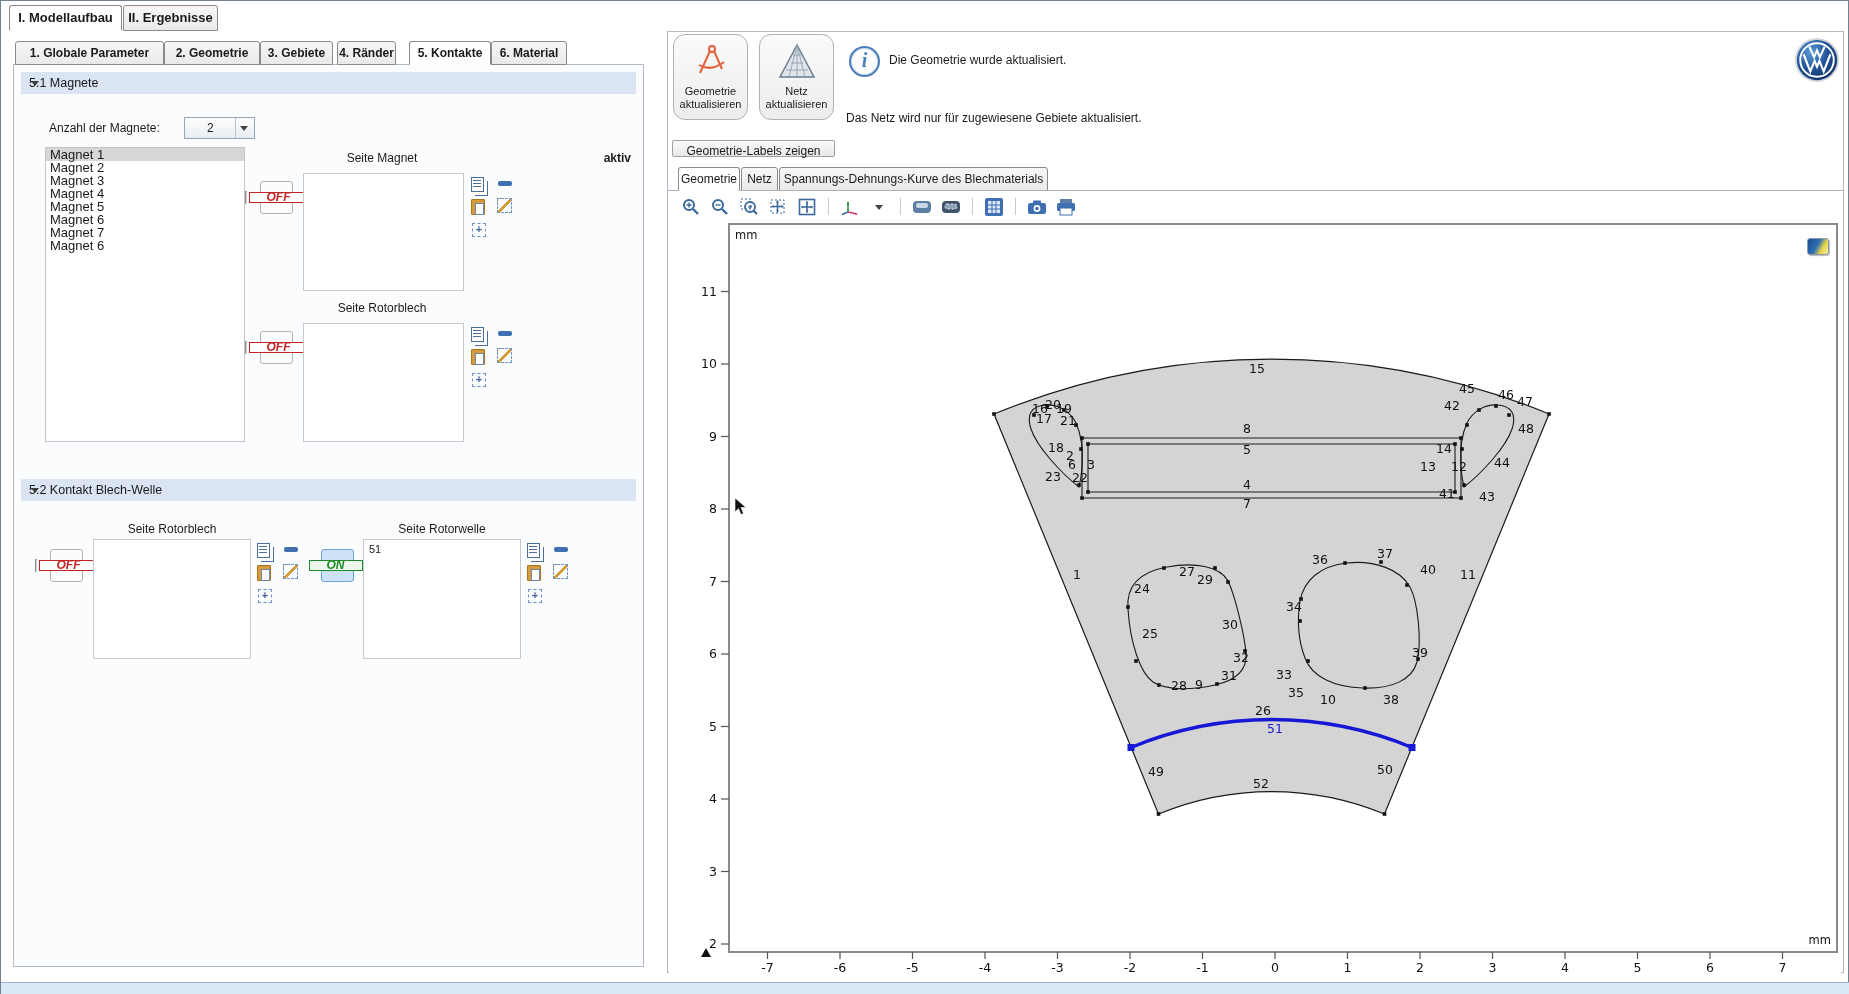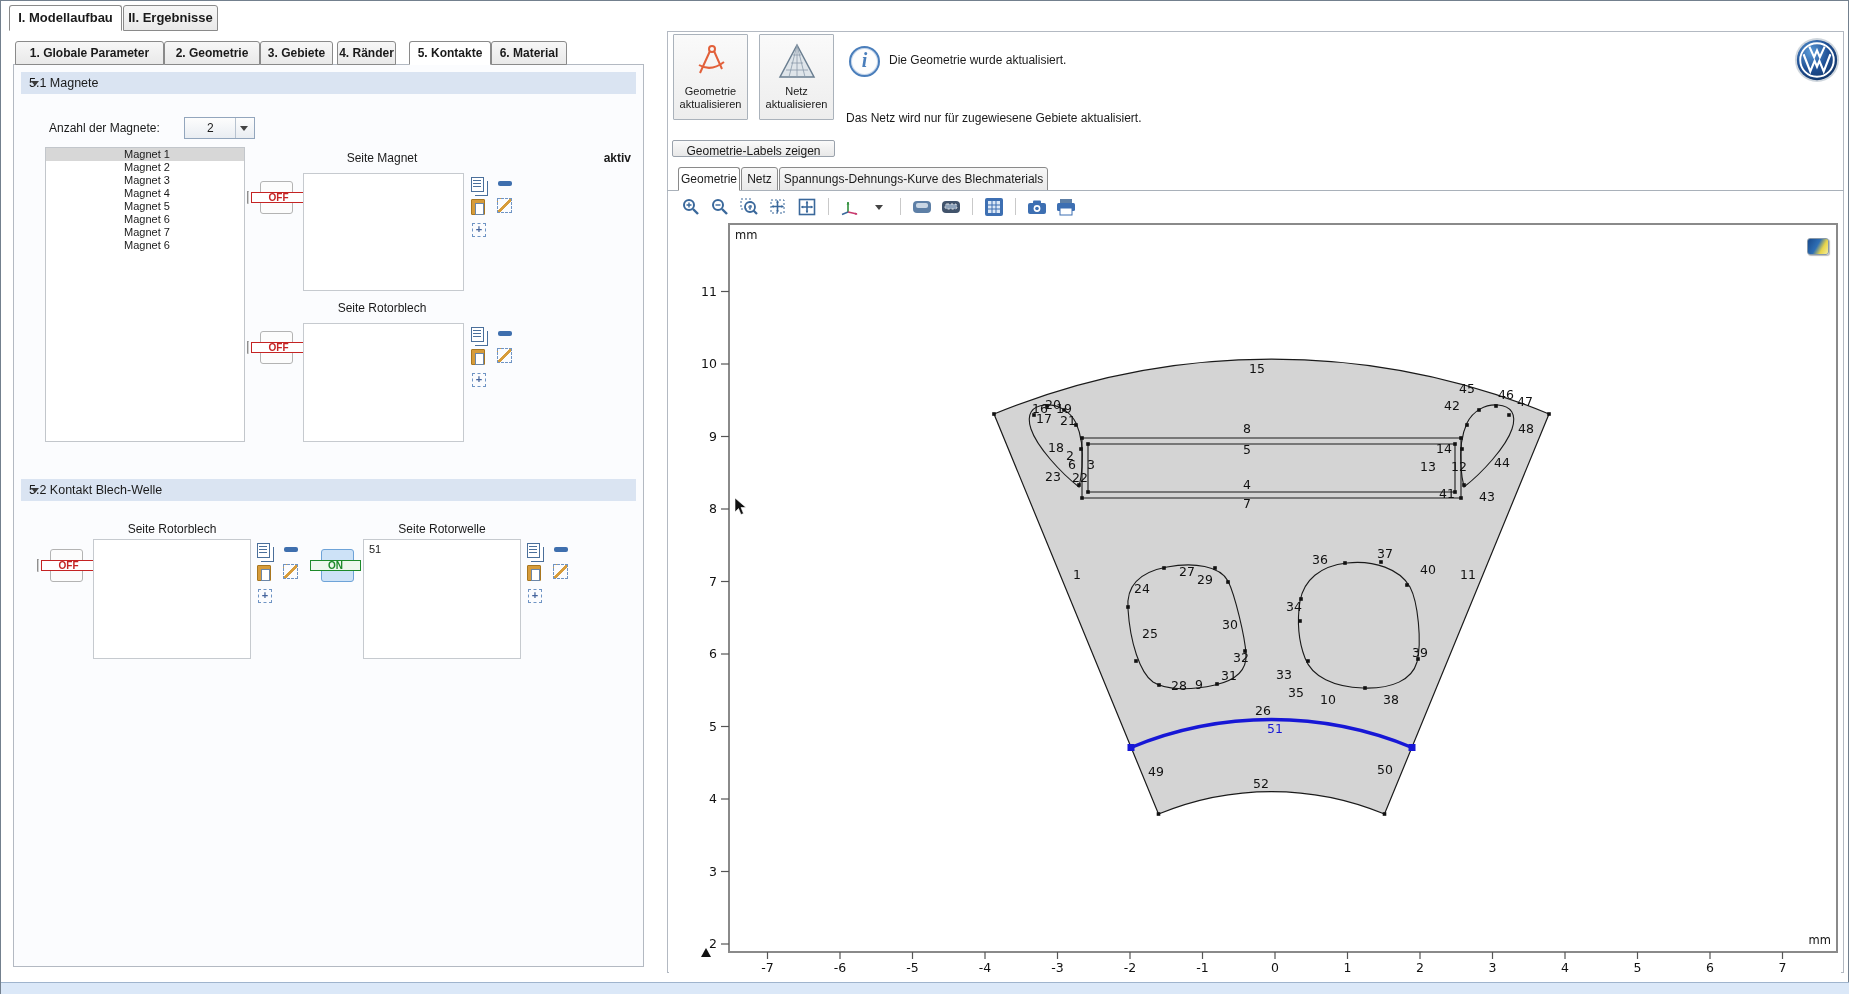--- a/index.html
+++ b/index.html
@@ -12,44 +12,44 @@
        text-align:center;font-weight:bold;border-radius:3px 3px 0 0;cursor:default;}
   .tab.active{background:#fff;border-bottom:1px solid #fff;z-index:3;}
   .maintab{height:26px;line-height:24px;font-size:13px;top:4px;}
   .subtab{height:24px;line-height:22px;font-size:12px;top:40px;}
   .gfxtab{height:24px;line-height:22px;font-size:12px;top:166px;font-weight:normal;}
   
   .panelbox{position:absolute;box-sizing:border-box;border:1px solid #b3b9c2;background:#fbfcfe;}
   .sechdr{position:absolute;box-sizing:border-box;background:#dae4f2;height:22px;line-height:22px;padding-left:8px;font-size:12.5px;}
   .sechdr .tri{position:absolute;left:10px;top:9px;width:0;height:0;border-left:4px solid transparent;border-right:4px solid transparent;border-top:5px solid #3a3a3a;}
   .listbox{position:absolute;box-sizing:border-box;border:1px solid #c2c6cb;background:#fff;overflow:hidden;}
-  .listbox .item{height:13px;line-height:13px;padding-left:4px;font-size:11px;white-space:nowrap;text-align:center;}
+  .listbox .item{height:13px;line-height:13px;padding-left:4px;font-size:13px;white-space:nowrap;}
   .listbox .item.sel{background:#d7d7d7;}
   .selbox{position:absolute;box-sizing:border-box;border:1px solid #c6cacf;background:#fff;font-size:11px;padding:3px 5px;}
   .grouplabel{position:absolute;text-align:center;font-size:12px;}
   
   .toggle{position:absolute;box-sizing:border-box;width:33px;height:33px;border:1px solid #b3b3b3;border-radius:3px;
           background:#fcfcfc;display:flex;align-items:center;justify-content:center;gap:2px;}
   .toggle .sq{width:11px;height:11px;background:#d6d6d6;border:1px solid #8f8f8f;border-right-color:#cfcfcf;border-bottom-color:#cfcfcf;}
-  .toggle .st{font-size:10px;font-weight:bold;padding:0 17px;border:1px solid;line-height:9px;}
+  .toggle .st{font-size:12px;font-weight:bold;padding:0 17px;border:1px solid;line-height:9px;font-style:italic;}
   .toggle.off .st{color:#c42323;border-color:#c42323;background:#fff;}
   .toggle.on{background:#cde2f7;border-color:#6ea3d8;}
   .toggle.on .st{color:#1d8a2a;border-color:#1d8a2a;background:#eef7ee;}
   
   .selcluster{position:absolute;width:44px;height:70px;}
   .ic{position:absolute;}
   .ic-copy{left:0;top:2px;width:11px;height:13px;border:1px solid #4a6f9b;background:#fff;box-shadow:3px 3px 0 #fff,4px 4px 0 #4a6f9b;}
   .ic-copy::before{content:"";position:absolute;left:1px;top:2px;width:8px;height:1px;background:#4a6f9b;box-shadow:0 3px 0 #4a6f9b,0 6px 0 #4a6f9b;}
   .ic-minus{left:27px;top:6px;width:14px;height:5px;background:#3f6fae;border-radius:2px;}
   .ic-paste{left:0;top:24px;width:12px;height:14px;border:1px solid #a8761f;background:#d79c3a;border-radius:1px;}
   .ic-paste::after{content:"";position:absolute;left:3px;top:3px;width:7px;height:10px;background:#fff;border:1px solid #6b86a8;}
   .ic-clear{left:26px;top:23px;width:13px;height:13px;border:1px dashed #6f94c4;background:linear-gradient(135deg,transparent 44%,#d79c3a 44%,#d79c3a 58%,transparent 58%);}
   .ic-zoomsel{left:1px;top:48px;width:12px;height:12px;border:1px dashed #6f94c4;color:#44639c;font-size:11px;line-height:11px;text-align:center;font-weight:bold;}
   
-  .bigbtn{position:absolute;box-sizing:border-box;width:75px;height:86px;border:1px solid #aab2bb;border-radius:1px;
+  .bigbtn{position:absolute;box-sizing:border-box;width:75px;height:86px;border:1px solid #aab2bb;border-radius:12px;
           background:linear-gradient(#fafafa,#ededed);text-align:center;font-size:11px;line-height:13px;padding-top:6px;}
   .bigbtn .icn{display:block;margin:0 auto 4px auto;width:40px;height:40px;}
   .pushbtn{position:absolute;box-sizing:border-box;border:1px solid #9aa2ac;border-radius:2px;background:linear-gradient(#fafafa,#e8e8e8);
            text-align:center;font-size:12px;line-height:20px;}
   
   #gfxtoolbar{position:absolute;left:668px;top:192px;width:1170px;height:27px;display:flex;align-items:center;gap:9px;padding-left:12px;box-sizing:border-box;}
   #gfxtoolbar .tbi{width:20px;height:20px;display:flex;align-items:center;justify-content:center;}
   #gfxtoolbar .sep{width:1px;height:17px;background:#c9c9c9;margin:0 2px;}
   
   .infoicon{position:absolute;width:27px;height:27px;border:2px solid #4a7ebb;border-radius:50%;color:#4a7ebb;

